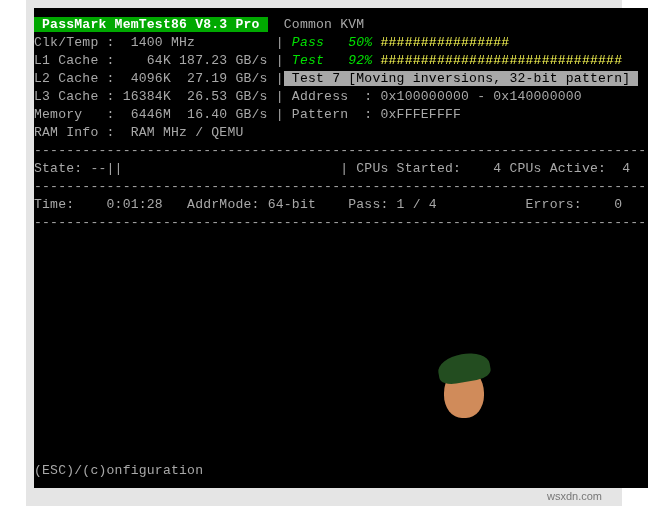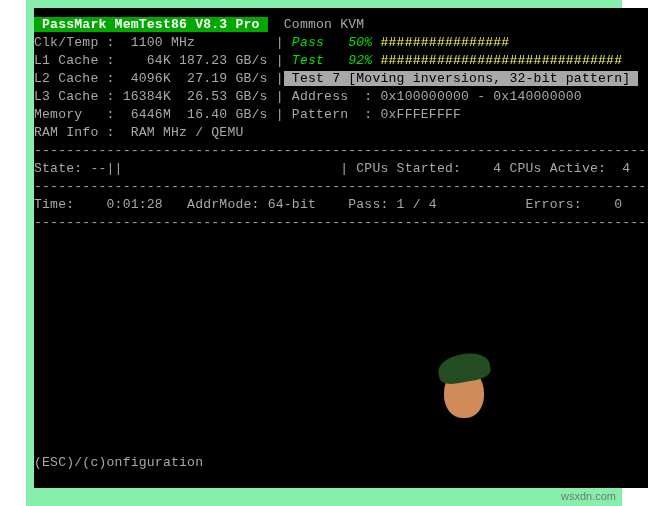--- a/index.html
+++ b/index.html
@@ -5,21 +5,21 @@
   * { box-sizing: border-box; }
   html, body {
     margin: 0;
     padding: 0;
     background: #fff;
   }
   .outer {
     width: 596px;
     height: 506px;
     margin: 0 auto;
-    background: #86efac;
+    background: #e5e5e5;
     padding: 5px;
     position: relative;
   }
   .screen {
     width: 634px;
     height: 480px;
     background: #000;
     color: #a8a8a8;
     font-family: "Courier New", Courier, monospace;
     font-size: 13.1px;
@@ -70,47 +70,47 @@
   .beret {
     position: absolute;
     left: 4px; top: -4px;
     width: 52px; height: 28px;
     background: #234d20;
     border-radius: 50% 50% 30% 30%;
     transform: rotate(-10deg);
   }
   .domain {
     position: absolute;
-    right: 6px;
+    right: 20px;
     bottom: 4px;
     font-family: Arial, sans-serif;
     font-size: 11px;
     color: #777;
   }
 </style>
 </head>
 <body>
 <div class="outer">
 <div class="screen">
 
 <div class="row title-row"><span class="title-main"> PassMark MemTest86 V8.3 Pro </span><span class="title-sub">  Common KVM</span></div>
-<div class="row"><span>Clk/Temp :  1100 MHz          | </span><span class="green">Pass   </span><span class="green">50% </span><span class="yellow">################</span></div>
+<div class="row"><span>Clk/Temp :  1400 MHz          | </span><span class="green">Pass   </span><span class="green">50% </span><span class="yellow">################</span></div>
 <div class="row"><span>L1 Cache :    64K 187.23 GB/s | </span><span class="green">Test   </span><span class="green">92% </span><span class="yellow">##############################</span></div>
 <div class="row"><span>L2 Cache :  4096K  27.19 GB/s |</span><span class="hlrow"> Test 7 [Moving inversions, 32-bit pattern] </span></div>
 <div class="row">L3 Cache : 16384K  26.53 GB/s | Address  : 0x100000000 - 0x140000000</div>
 <div class="row">Memory   :  6446M  16.40 GB/s | Pattern  : 0xFFFEFFFF</div>
 <div class="row">RAM Info :  RAM MHz / QEMU</div>
 <div class="row">----------------------------------------------------------------------------</div>
 <div class="row">State: --||                           | CPUs Started:    4 CPUs Active:  4</div>
 <div class="row">----------------------------------------------------------------------------</div>
 <div class="row">Time:    0:01:28   AddrMode: 64-bit    Pass: 1 / 4           Errors:    0</div>
 <div class="row">----------------------------------------------------------------------------</div>
 
 <div class="browngreen">
   <div class="face"></div>
   <div class="beret"></div>
 </div>
 
-<div class="row" style="position:absolute;bottom:16px;left:0;">(ESC)/(c)onfiguration</div>
+<div class="row" style="position:absolute;bottom:8px;left:0;">(ESC)/(c)onfiguration</div>
 
 </div>
 <div class="domain">wsxdn.com</div>
 </div>
 
 </body></html>

